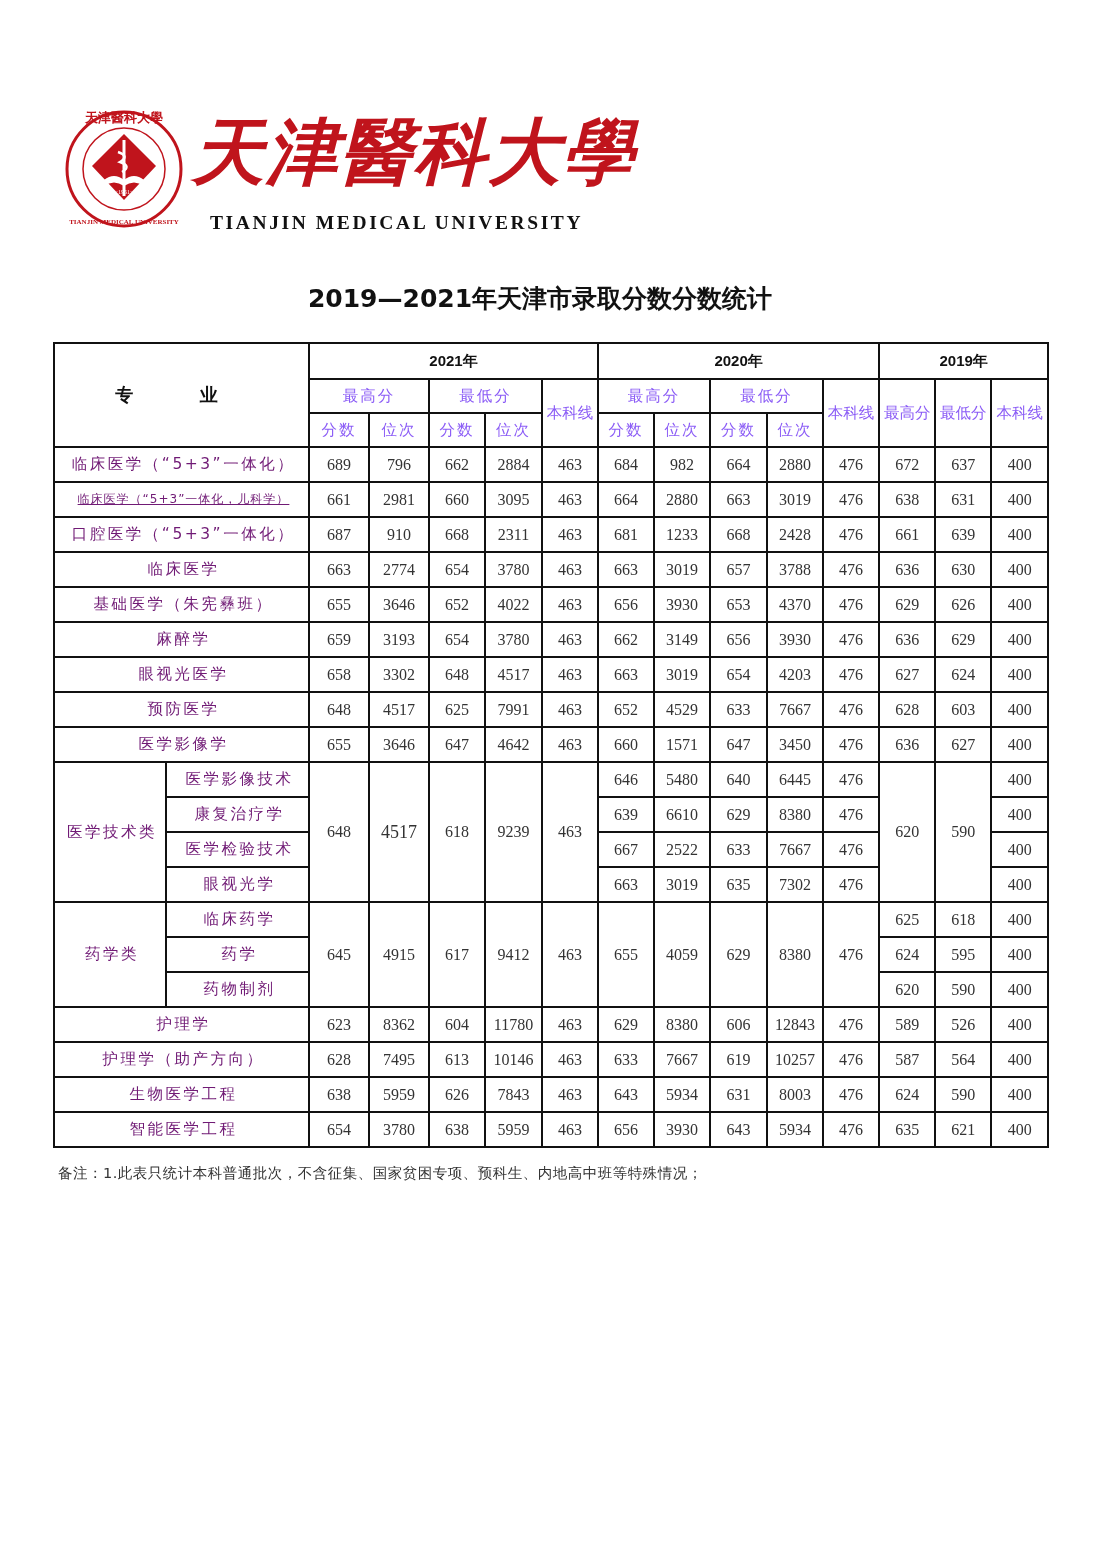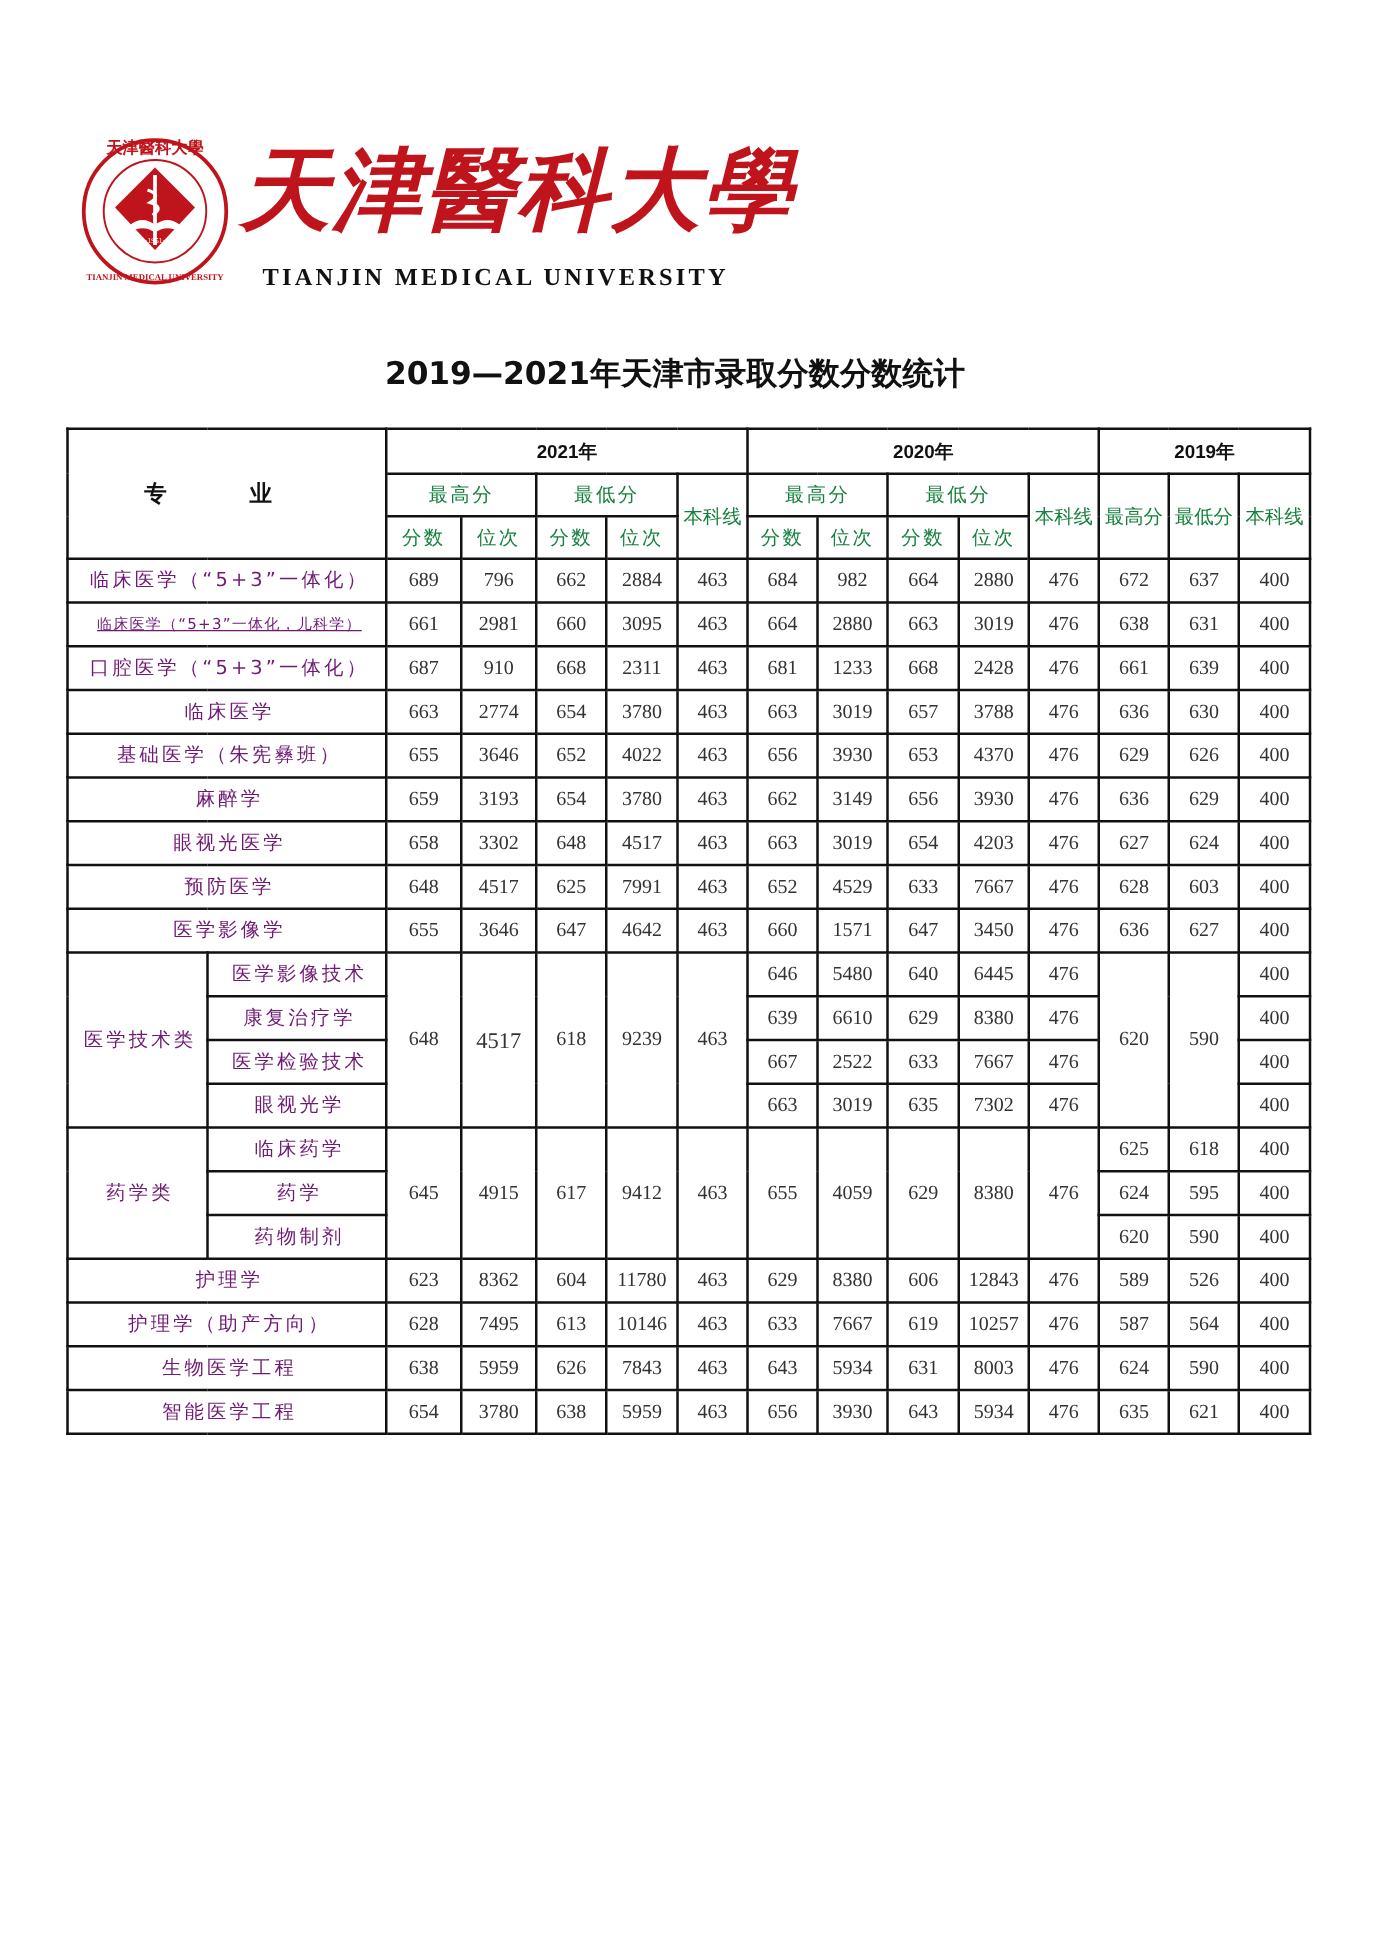--- a/index.html
+++ b/index.html
@@ -5,21 +5,21 @@
   html, body { margin:0; padding:0; background:#ffffff; }
   body { width:1102px; height:1559px; position:relative; overflow:hidden; font-family:"DejaVu Serif","Liberation Serif",serif; color:#222; }
   .logo { position:absolute; left:64px; top:100px; width:120px; height:138px; }
   .brand-cn { position:absolute; left:192px; top:112px; font-family:"DejaVu Serif",serif; font-weight:bold; font-size:72px; letter-spacing:2px; color:#c0141c; line-height:80px; font-style:italic; }
   .brand-en { position:absolute; left:210px; top:212px; font-family:"Liberation Serif",serif; font-weight:bold; font-size:19.5px; letter-spacing:2.6px; color:#111; }
   .title { position:absolute; left:0; width:1080px; top:282px; text-align:center; font-family:"DejaVu Sans",sans-serif; font-weight:bold; font-size:25px; color:#111; }
   table.scores { position:absolute; left:53px; top:342px; border-collapse:collapse; table-layout:fixed; width:994px; }
   table.scores td { border:2px solid #111; text-align:center; vertical-align:middle; padding:0; font-size:16px; color:#333; font-family:"Liberation Serif",serif; overflow:hidden; white-space:nowrap; }
   table.scores td.lbl { text-align:center; padding-left:4px; font-family:"DejaVu Sans",sans-serif; font-size:15.5px; letter-spacing:2.5px; color:#701a75; }
   table.scores td.lbl.small { font-size:12px; letter-spacing:1px;text-decoration:underline; }
-  table.scores td.hd { font-family:"DejaVu Sans",sans-serif; font-size:15.5px; color:#15803d; letter-spacing:2px; }
+  table.scores td.hd { font-family:"DejaVu Sans",sans-serif; font-size:15.5px; color:#8b5cf6; letter-spacing:2px; }
   table.scores td.hd.tight { letter-spacing:0; font-size:15.5px; }
   table.scores td.yr { font-family:"Liberation Sans",sans-serif; font-weight:bold; font-size:15px; color:#111;margin-top:44px; }
   table.scores td.major-hd { font-family:"DejaVu Sans",sans-serif; font-weight:bold; font-size:18px; letter-spacing:30px; color:#111;margin-left:44px; }
   tr.h1 td { height:34px; }
   tr.h2 td, tr.h3 td { height:32px; }
   tr.r td { height:33px; }
   .notes { position:absolute; left:58px; top:1160px; font-family:"DejaVu Sans",sans-serif; font-size:14.5px; color:#333; line-height:27px; letter-spacing:0.5px; }
   .notes .n2 { padding-left:48px; }
 </style>
 </head>
@@ -375,13 +375,14 @@
         <td>5934</td>
         <td>476</td>
         <td>635</td>
         <td>621</td>
         <td>400</td>
       </tr>
     </tbody>
 </table>
 
 <div class="notes">
+  <div>备注：1.此表只统计本科普通批次，不含征集、国家贫困专项、预科生、内地高中班等特殊情况；</div>
 </div>
 
 </body></html>

